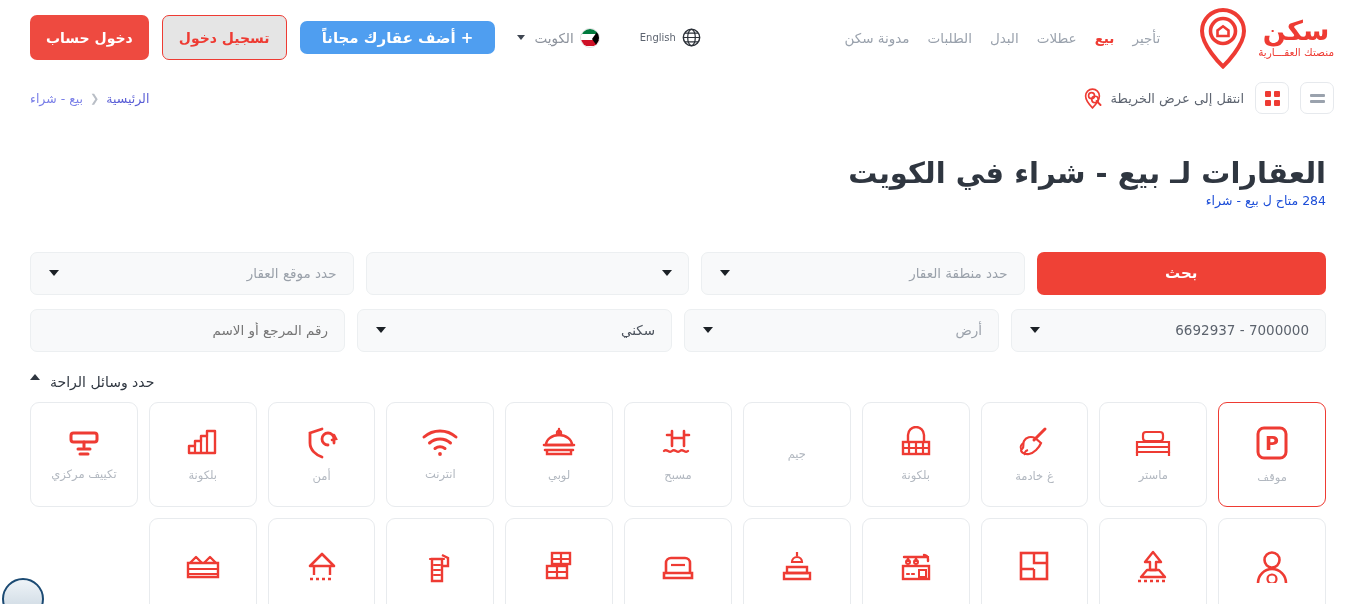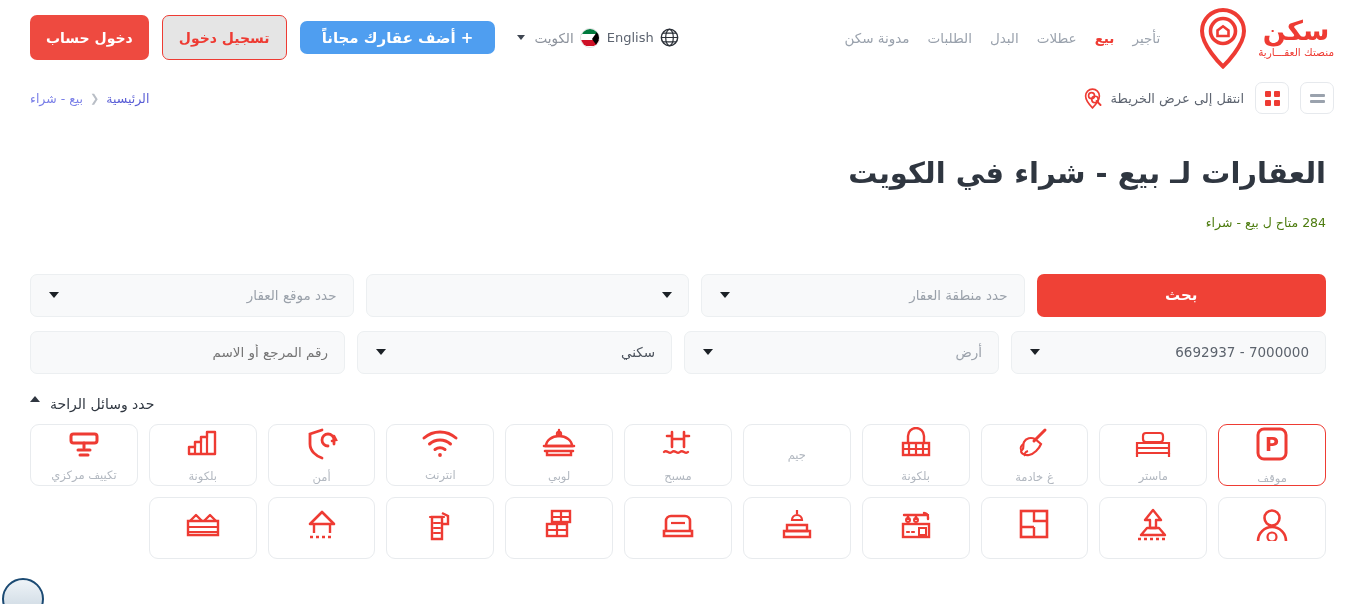--- a/index.html
+++ b/index.html
@@ -22,21 +22,21 @@
   .brand-tag{font-size:10.5px;color:#ee3b33;margin-top:3px;letter-spacing:.3px;}
 
   .nav{display:flex;align-items:center;gap:18px;margin-right:36px;flex-shrink:0;}
   .nav a{font-size:13.5px;color:#9aa2ad;text-decoration:none;white-space:nowrap;}
   .nav a.active{color:#ee3b33;font-weight:bold;}
 
   .header-spacer{flex:1;}
 
   .lang-area{display:flex;align-items:center;gap:7px;flex-shrink:0;margin-left:8px;}
   .globe{width:19px;height:19px;flex-shrink:0;}
-  .lang-label{font-size:13px;color:#5d6470;}
+  .lang-label{font-size:10px;color:#5d6470;margin-left:33px;}
   .flag{
     width:20px;height:20px;border-radius:50%;flex-shrink:0;overflow:hidden;
     position:relative;border:1px solid #e4e4e4;
   }
   .flag .g{position:absolute;left:0;right:0;height:33.4%;}
   .flag .g1{top:0;background:#007a3d;}
   .flag .g2{top:33.3%;background:#fff;}
   .flag .g3{top:66.6%;background:#ce1126;}
   .flag .tri{
     position:absolute;top:0;right:0;width:0;height:0;
@@ -79,21 +79,21 @@
   .bars{display:flex;flex-direction:column;gap:3px;}
   .bars i{display:block;width:15px;height:3px;background:#9aa2ad;border-radius:1px;}
   .grid4{display:grid;grid-template-columns:6px 6px;grid-template-rows:6px 6px;gap:3px;}
   .grid4 i{display:block;background:#ee3b33;border-radius:1px;}
   .maplink{display:flex;align-items:center;gap:7px;cursor:pointer;}
   .maplink span{font-size:13px;color:#5d6470;}
 
   
   .title-wrap{padding:0 30px;text-align:right;margin-top:34px;}
   .page-title{font-size:29px;font-weight:bold;color:#2f3640;line-height:1.3;}
-  .page-sub{font-size:12.5px;color:#4d7c0f;margin-top:22px;}
+  .page-sub{font-size:12.5px;color:#1d4ed8;margin-top:0;}
 
   
   .form-wrap{padding:0 30px;margin-top:44px;}
   .form-row{display:flex;gap:12px;}
   .form-row + .form-row{margin-top:14px;}
   .field{
     flex:1;height:43px;background:#f8f9fa;border:1px solid #eceff1;border-radius:7px;
     display:flex;align-items:center;padding:0 16px;position:relative;cursor:pointer;
   }
   .field .val{font-size:13.5px;color:#9aa1aa;flex:1;text-align:right;}
@@ -119,21 +119,21 @@
   .chev-up{
     width:0;height:0;border-left:5px solid transparent;border-right:5px solid transparent;
     border-bottom:6px solid #2f3640;
   }
 
   .amen-grid{
     padding:0 30px;margin-top:12px;
     display:grid;grid-template-columns:repeat(11,1fr);gap:11px;
   }
   .tile{
-    height:62px;border:1px solid #e8ebee;border-radius:9px;background:#fff;
+    height:105px;border:1px solid #e8ebee;border-radius:9px;background:#fff;
     display:flex;flex-direction:column;align-items:center;justify-content:center;
     gap:8px;cursor:pointer;
   }
   .tile.sel{border:1.6px solid #ee3b33;}
   .tile svg{display:block;}
   .tile .cap{font-size:11.5px;color:#b2b8c0;white-space:nowrap;}
 
   
   .a11y{
     position:absolute;left:2px;bottom:-16px;width:42px;height:42px;border-radius:50%;

